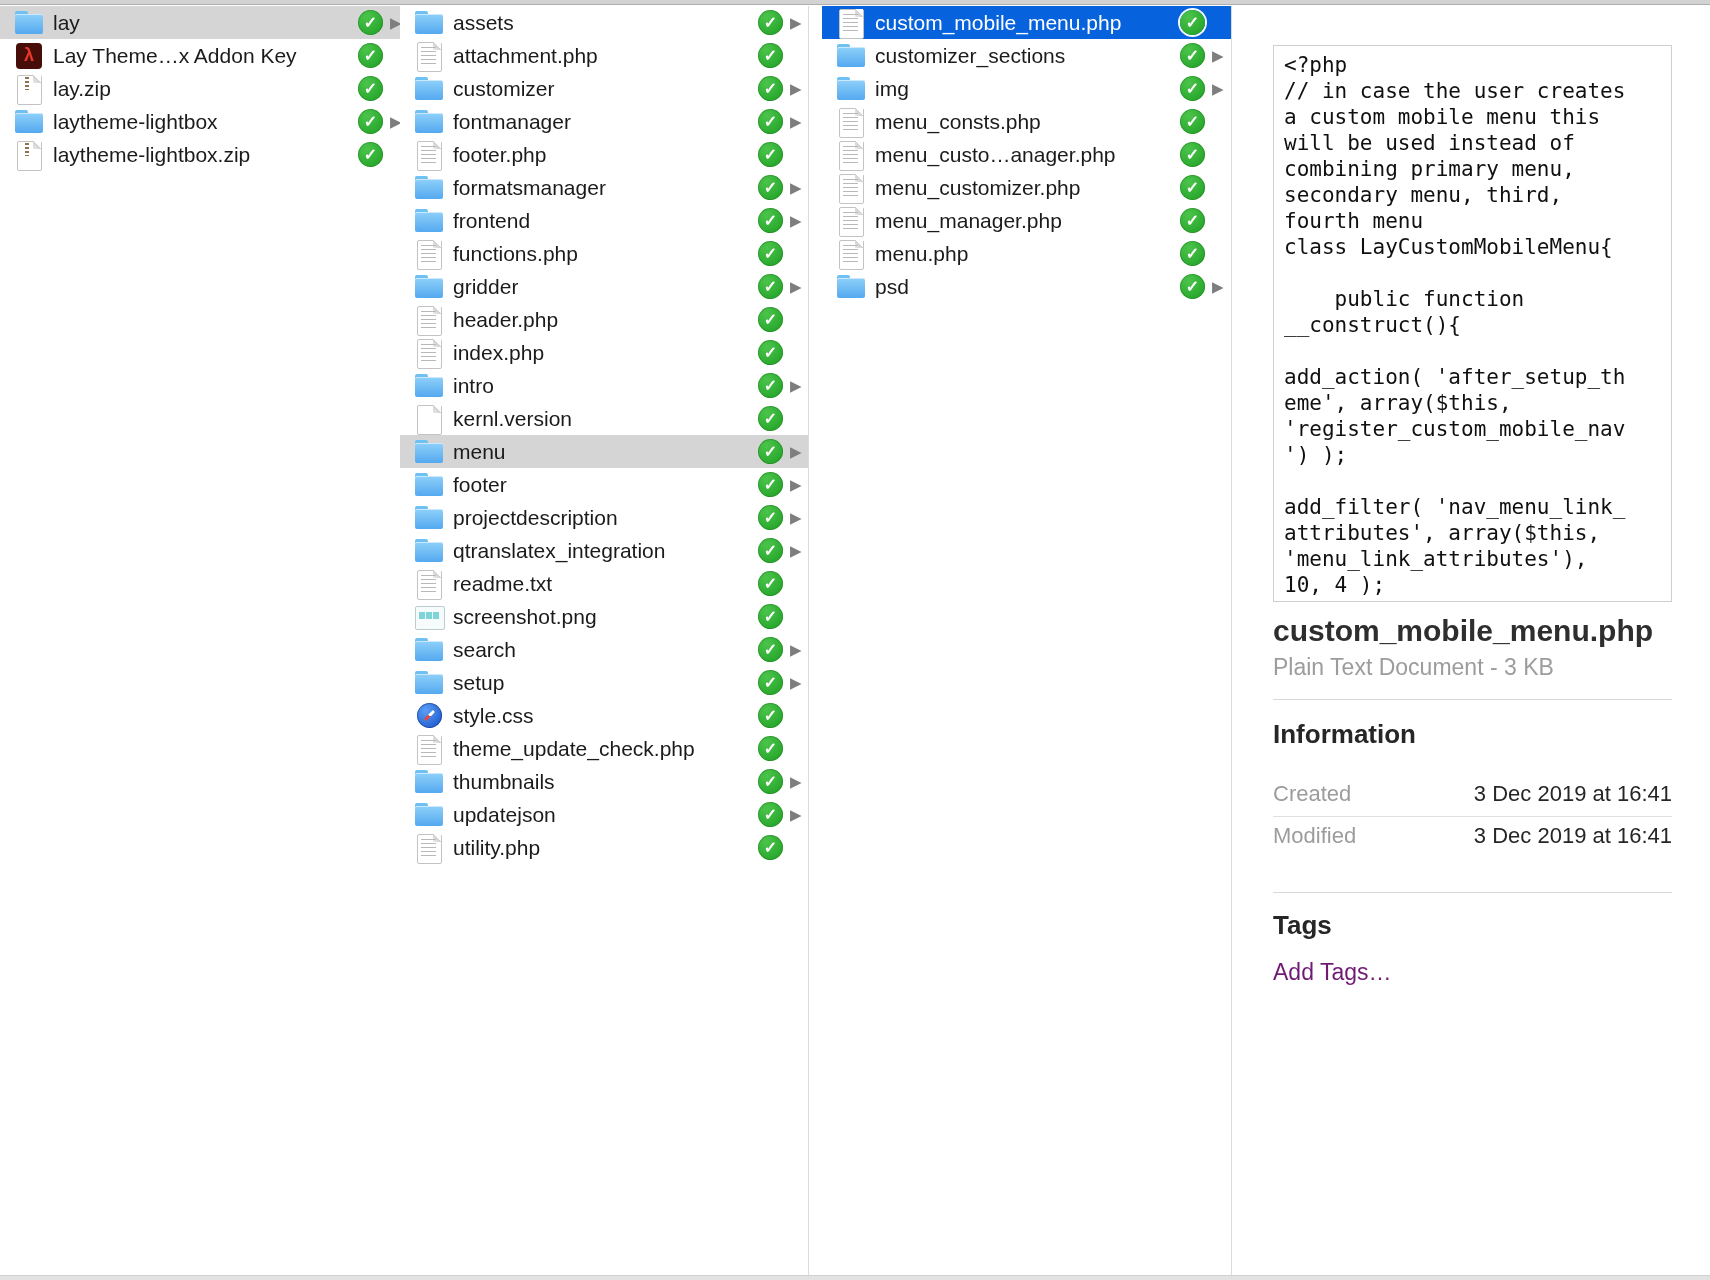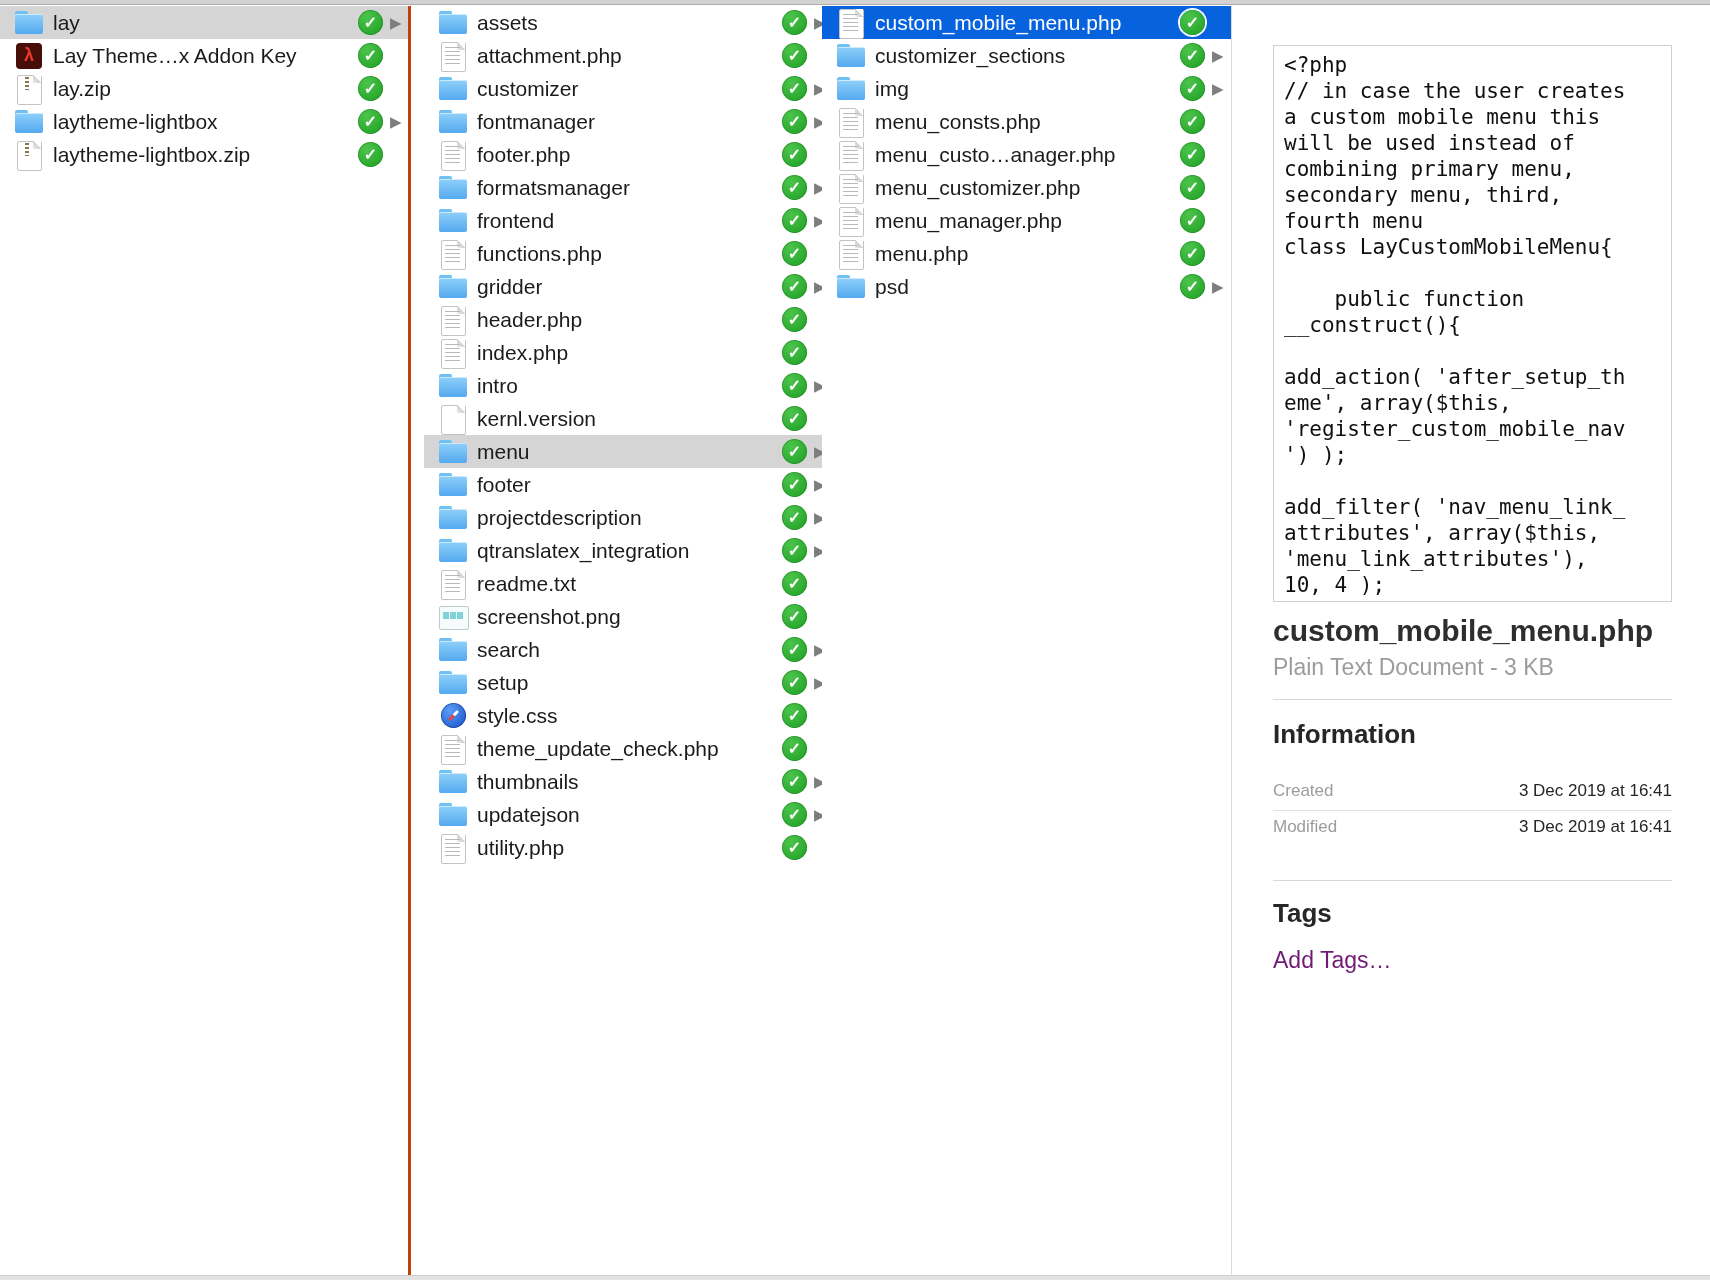--- a/index.html
+++ b/index.html
@@ -8,21 +8,21 @@
 
   .window { position:relative; width:1710px; height:1280px; background:#fff; }
 
   .top-edge { position:absolute; top:0; left:0; right:0; height:5px;
     background:#d2d2d2; border-bottom:1px solid #aeaeae; z-index:5; }
   .bottom-edge { position:absolute; bottom:0; left:0; right:0; height:5px;
     background:#e2e2e2; border-top:1px solid #d0d0d0; z-index:5; }
 
   .column { position:absolute; top:6px; bottom:5px; background:#fff; overflow:hidden; }
   .col-1 { left:0;    width:411px; border-right:3px solid #c2410c; }
-  .col-2 { left:424px; width:409px; border-right:1px solid #dadada; }
+  .col-2 { left:400px; width:409px; border-right:1px solid #dadada; }
   .col-3 { left:822px; width:410px; border-right:1px solid #dadada; }
 
   .row { position:relative; height:33px; display:flex; align-items:center;
     padding-left:14px; font-size:21px; }
   .row .label { white-space:nowrap; overflow:hidden; margin-left:9px; }
   .row.sel-grey { background:#d5d5d5; }
   .row.sel-blue { background:#0662dd; }
   .row.sel-blue .label { color:#fff; }
 
   
@@ -96,21 +96,21 @@
   .file-kind { margin-top:4px; font-size:23px; color:#9c9c9c; }
 
   .hr { width:399px; height:1px; background:#d8d8d8; }
   .hr-1 { margin-top:18px; }
   .hr-2 { margin-top:34px; }
 
   .section-heading { font-size:26px; font-weight:bold; color:#262626; }
   .info-heading { margin-top:19px; }
   .info-rows { margin-top:25px; width:399px; }
   .info-row { display:flex; justify-content:space-between; align-items:baseline;
-    font-size:17px; padding:6px 0 9px 0; }
+    font-size:22px; padding:6px 0 9px 0; }
   .info-row + .info-row { border-top:1px solid #e0e0e0; }
   .info-label { color:#9c9c9c; }
   .info-value { color:#262626; }
 
   .tags-heading { margin-top:17px; }
   .tags-placeholder { margin-top:18px; font-size:23px; color:#701a75; }
 </style>
 </head>
 <body>
 

